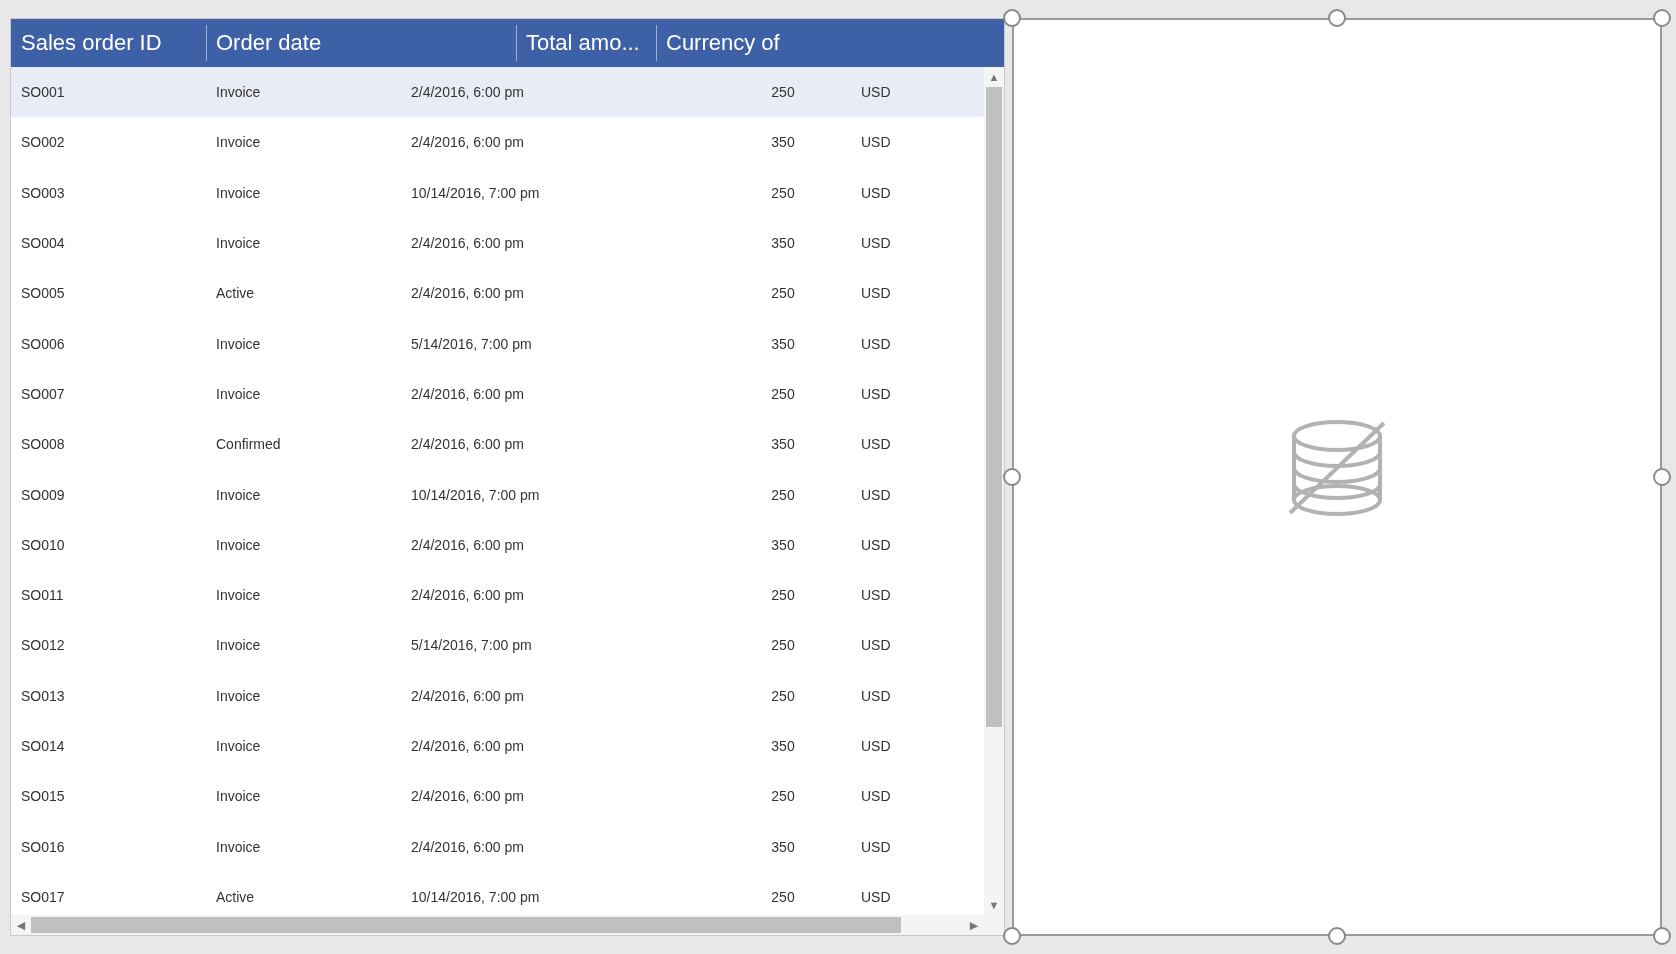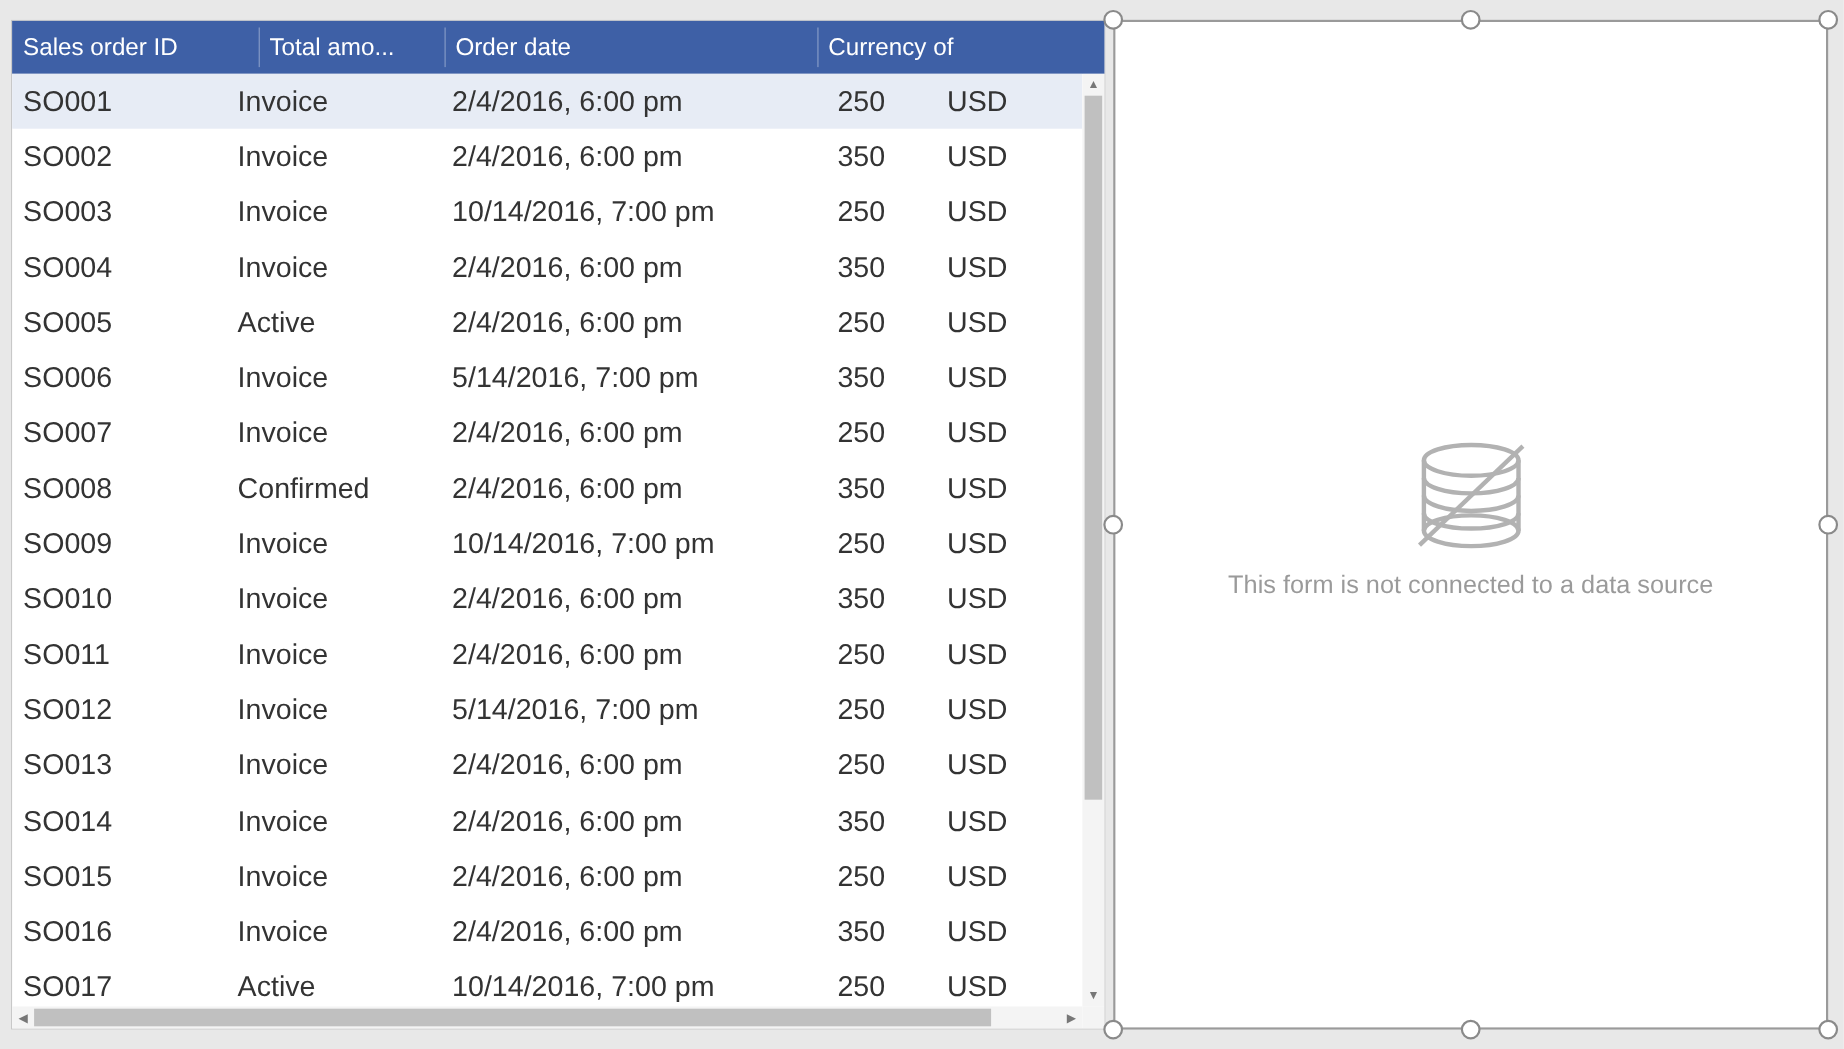--- a/index.html
+++ b/index.html
@@ -58,21 +58,21 @@
     bottom: 6px;
     width: 1px;
     background: rgba(255,255,255,0.5);
   }
   .thead .col:first-child::before { display:none; }
 
   .thead { background: #3b5ba5; }
   .thead { background: #3b5ba5; }
   .thead { background: #3d5ea7; }
   .thead { background: #3d5fa8; }
-  .thead { background: #426aa9; gap: 29px; }
+  .thead { background: #426aa9; }
   .thead { background: #3e5fa7; }
   .thead { background: #3f64a9; }
   .thead { background: #3d60a7; }
   .thead { background: #3d5fa5; }
   .thead { background: #426aa9; }
   .thead { background: #3e60a7; }
   .thead { background: #3f63a5; }
   .thead { background: #3e5fa5; }
   .thead { background: #3e5fa5; }
   .thead { background: #3f63a9; }
@@ -150,21 +150,21 @@
   }
   .tbody {
     position: absolute;
     top: 0; left: 0; right: 20px; bottom: 20px;
     overflow: hidden;
   }
   .row {
     display: flex;
     height: 50.3px;
     color: #333;
-    font-size: 26px;
+    font-size: 14px;
     align-items: center;
   }
   .row .cell {
     padding: 0 10px;
     white-space: nowrap;
     overflow: hidden;
   }
   .row.sel { background: #e7ecf5; }
   .cell.col-amt { text-align: center; padding-right: 6px; }
 
@@ -261,22 +261,22 @@
   .link { color: #7a3f82; }
 </style>
 </head>
 <body>
 
 <div class="canvas">
 
   <div class="table-wrap">
     <div class="thead">
       <div class="col col-id">Sales order ID</div>
+      <div class="col col-date">Order date</div>
       <div class="col col-amt">Total amo...</div>
-      <div class="col col-date">Order date</div>
       <div class="col col-cur">Currency of T</div>
     </div>
 
     <div class="tbody-outer">
       <div class="tbody" id="tbody">
           <div class="row sel">
             <div class="cell col-id">SO001</div>
             <div class="cell col-stat">Invoice</div>
             <div class="cell col-date">2/4/2016, 6:00 pm</div>
             <div class="cell col-amt">250</div>
@@ -417,21 +417,20 @@
           <ellipse cx="55" cy="18" rx="43" ry="14"></ellipse>
           <path d="M12 18 V82"></path>
           <path d="M98 18 V82"></path>
           <ellipse cx="55" cy="82" rx="43" ry="14"></ellipse>
           <path d="M12 34 A43 14 0 0 0 98 34"></path>
           <path d="M12 50 A43 14 0 0 0 98 50"></path>
           <path d="M12 66 A43 14 0 0 0 98 66"></path>
           <line x1="8" y1="95" x2="102" y2="5"></line>
         </g>
       </svg>
-      <div class="msg">This form is not connected to a data source</div>
     </div>
   </div>
 
   <div class="handle" style="left:1012px; top:18px;"></div>
   <div class="handle" style="left:1337px; top:18px;"></div>
   <div class="handle" style="left:1662px; top:18px;"></div>
   <div class="handle" style="left:1012px; top:477px;"></div>
   <div class="handle" style="left:1662px; top:477px;"></div>
   <div class="handle" style="left:1012px; top:936px;"></div>
   <div class="handle" style="left:1337px; top:936px;"></div>

